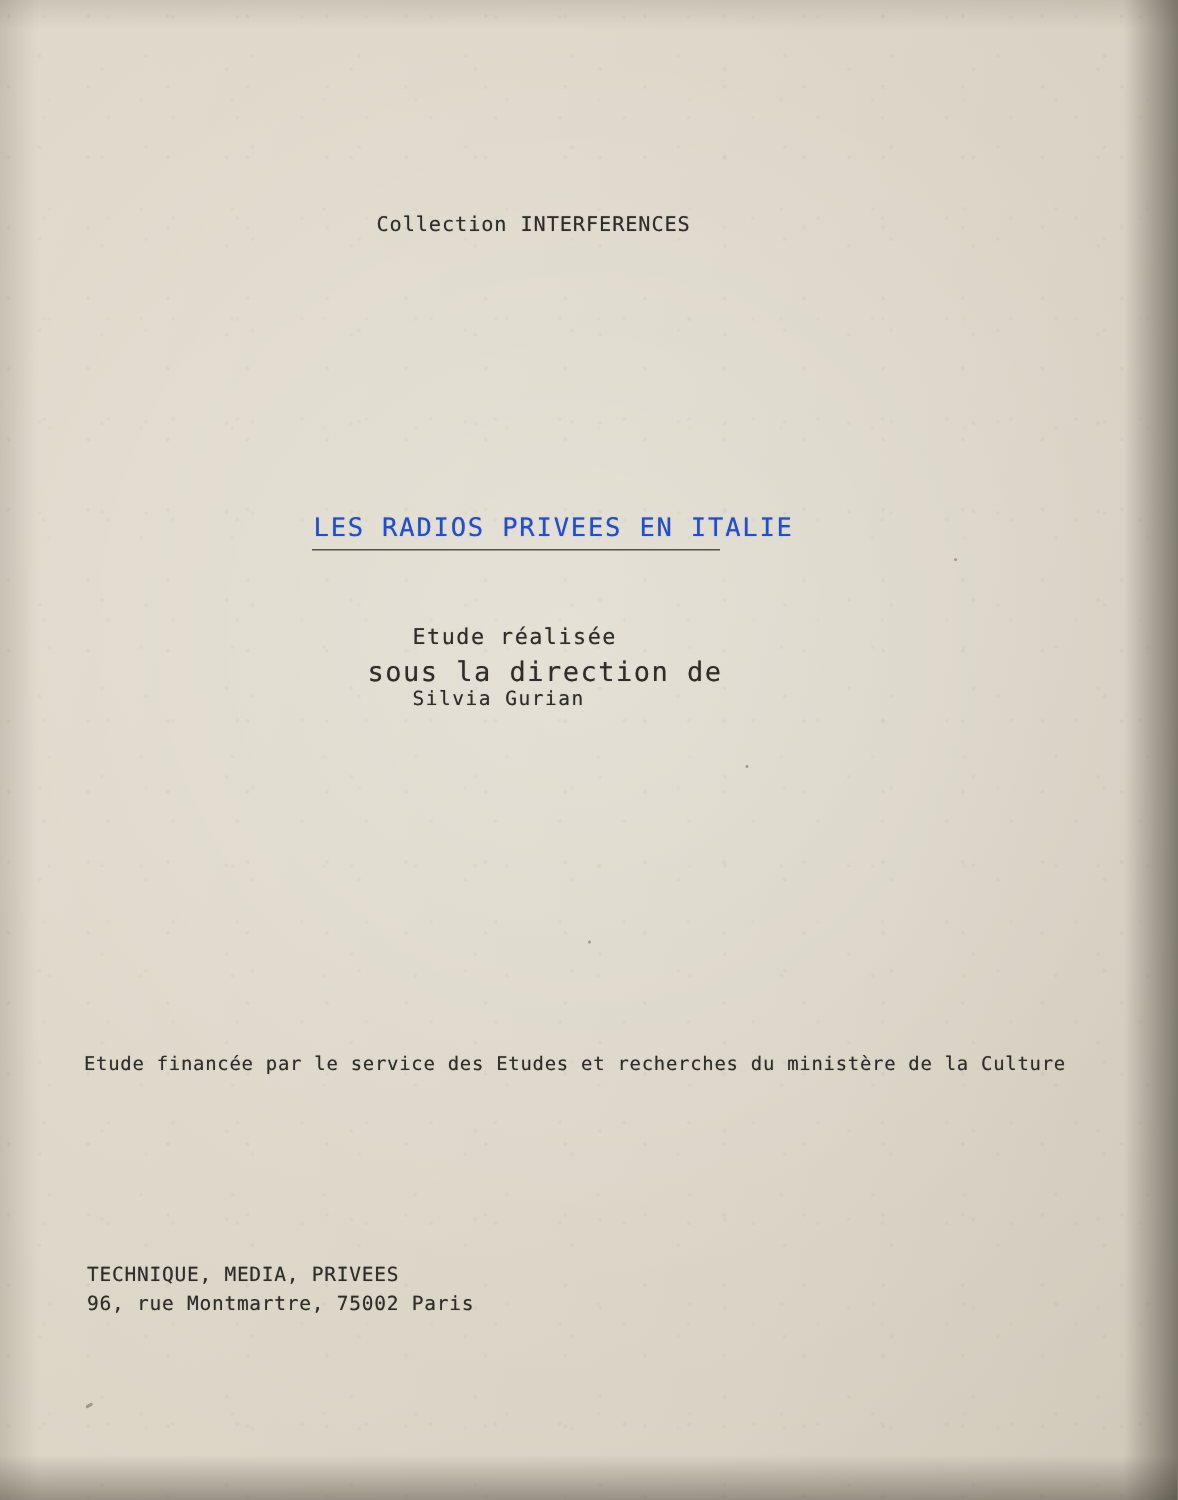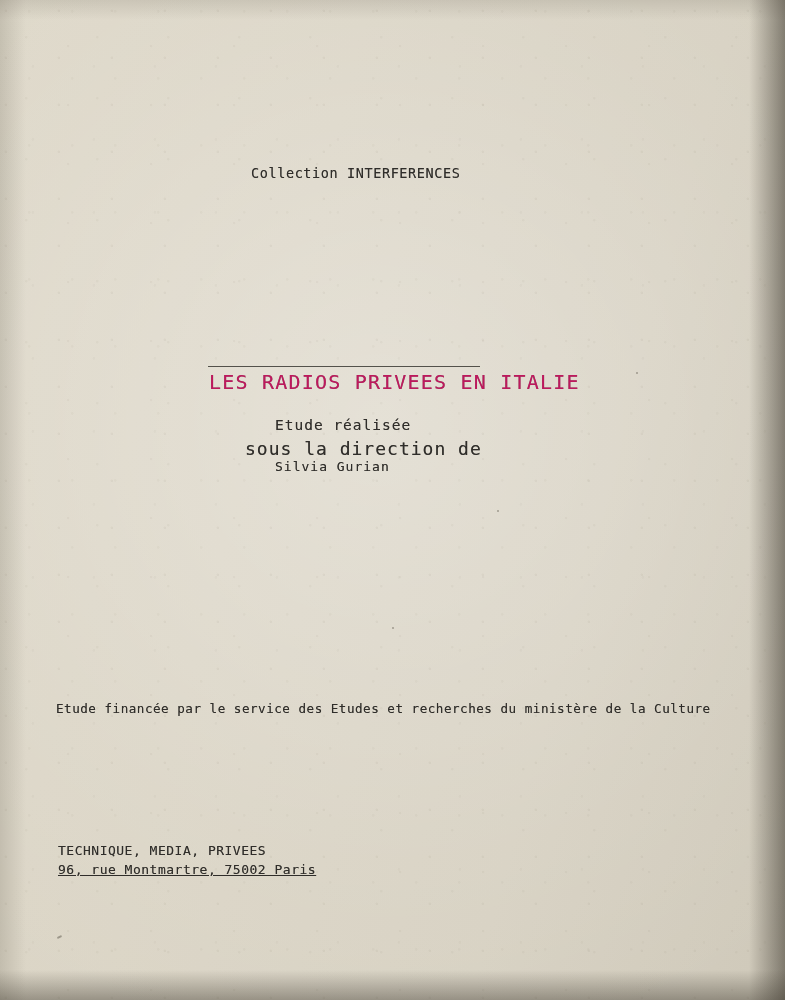--- a/index.html
+++ b/index.html
@@ -71,30 +71,28 @@
     color: #2f2d2a;
     white-space: pre;
     letter-spacing: 0.6px;
     text-shadow: 0 0 0.6px rgba(60,58,52,0.55);
   }
 
   #collection {
     left: 251px;
     top: 142px;
     font-size: 13.5px;
-    margin-top: 23px;
   }
 
   #title {
     left: 209px;
     top: 342px;
-    font-size: 20px;
+    font-size: 17px;
     letter-spacing: 1.2px;
-    color: #be185d;
-    margin-top: 28px;
+    color: #1d4ed8;
   }
   #title-rule {
     position: absolute;
     left: 208px;
     top: 366px;
     width: 272px;
     height: 1.4px;
     background: #3a3833;
     opacity: 0.85;
   }
@@ -104,21 +102,21 @@
   #sub3 { left: 275px; top: 459px; font-size: 13px; letter-spacing: 1.0px; }
 
   #funding {
     left: 56px;
     top: 701px;
     font-size: 12.6px;
     letter-spacing: 0.5px;
   }
 
   #pub1 { left: 58px; top: 843px; font-size: 13px; letter-spacing: 0.5px; }
-  #pub2 { left: 58px; top: 862px; font-size: 13px; letter-spacing: 0.5px; text-decoration: underline; }
+  #pub2 { left: 58px; top: 862px; font-size: 13px; letter-spacing: 0.5px; }
 
   #watermark {
     position: absolute;
     left: 381px;
     top: 822px;
     font-family: "Liberation Sans", sans-serif;
     font-size: 40px;
     font-weight: 400;
     color: #1756e8;
     letter-spacing: 0px;

